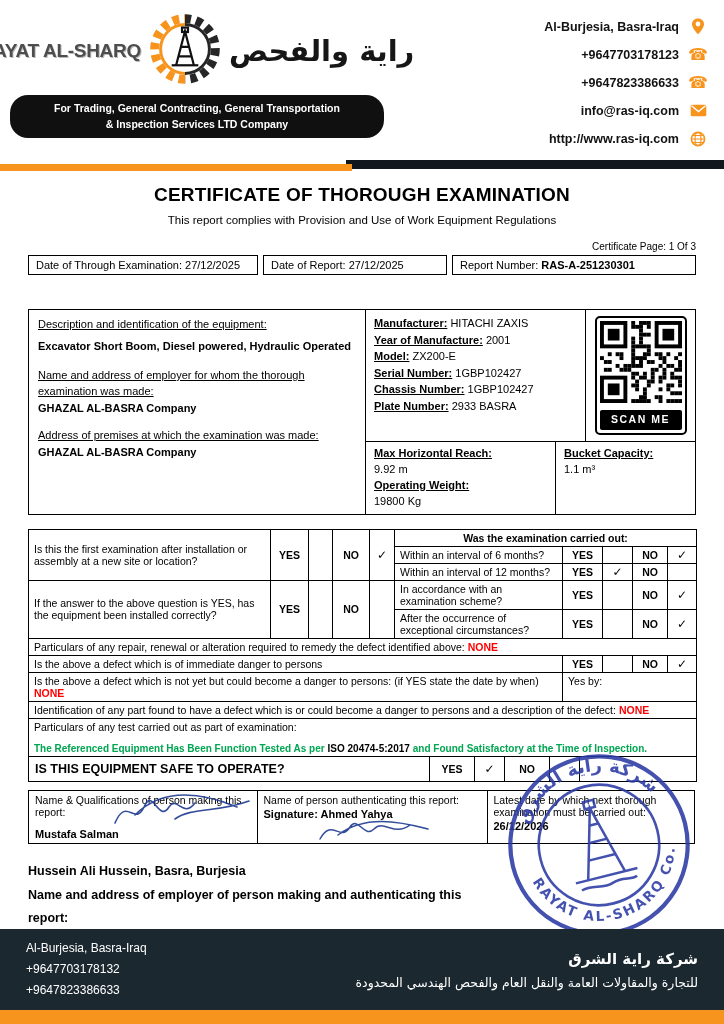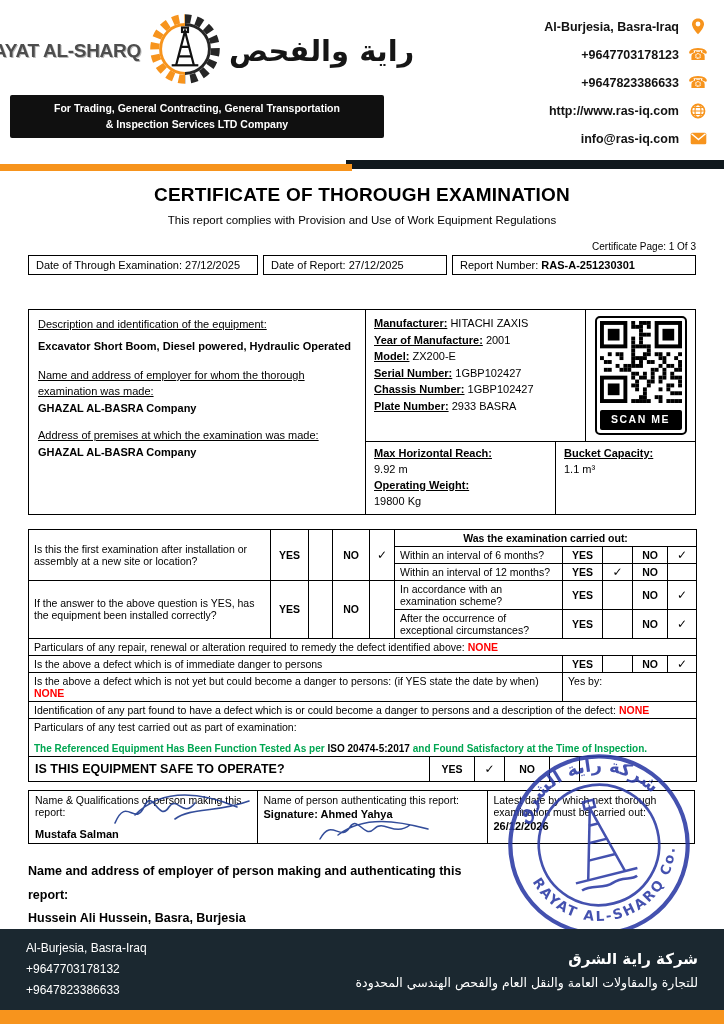--- a/index.html
+++ b/index.html
@@ -11,21 +11,21 @@
   }
 
   
   .hdr { display:flex; justify-content:space-between; padding:12px 16px 0 10px; }
   .brand { width:374px; text-align:center; }
   .logo-row { display:flex; align-items:center; justify-content:center; gap:7px; }
   .company-en { font-size:19px; font-weight:bold; color:#4d4d4d; white-space:nowrap;
                 text-shadow:1px 1px 0 #b9b9b9; letter-spacing:-0.3px; }
   .company-ar { font-size:29px; font-weight:bold; color:#161616; white-space:nowrap;
                 font-family:"DejaVu Sans",sans-serif; }
-  .tagline { background:#101010; color:#fff; border-radius:2px; padding:5px 8px;
+  .tagline { background:#101010; color:#fff; border-radius:18px; padding:5px 8px;
              font-size:10.5px; font-weight:bold; margin-top:5px; line-height:1.55; }
   .contacts { display:flex; flex-direction:column; gap:3px; width:248px; padding-top:2px; }
   .contact { display:flex; align-items:center; justify-content:flex-end; gap:9px;
              height:25px; font-size:12.5px; font-weight:bold; color:#121212; }
   .cicon { width:20px; display:flex; justify-content:center; align-items:center; }
   .phone-glyph { color:#f7941d; font-size:16px; line-height:1; }
 
   .bars { position:relative; height:18px; margin-top:6px; }
   .bar-dark { position:absolute; left:346px; right:0; top:3px; height:9px; background:#10181d; }
   .bar-orange { position:absolute; left:0; width:352px; top:7px; height:7px; background:#f7941d; }
@@ -165,35 +165,35 @@
       </div>
       <div class="contact">
         <span>+9647703178123</span>
         <span class="cicon phone-glyph">☎</span>
       </div>
       <div class="contact">
         <span>+9647823386633</span>
         <span class="cicon phone-glyph">☎</span>
       </div>
       <div class="contact">
+        <span>info@ras-iq.com</span>
+        <span class="cicon">
+          <svg width="17" height="13" viewBox="0 0 17 13">
+              <rect x="0.7" y="0.7" width="15.6" height="11.6" rx="1.5" fill="#f7941d"></rect>
+              <path d="M1.5 1.8 L8.5 7.5 L15.5 1.8" fill="none" stroke="#fff" stroke-width="1.4"></path>
+            </svg>
+        </span>
+      </div>
+      <div class="contact">
         <span>http://www.ras-iq.com</span>
         <span class="cicon">
           <svg width="16" height="16" viewBox="0 0 16 16">
               <circle cx="8" cy="8" r="6.6" fill="none" stroke="#f7941d" stroke-width="1.6"></circle>
               <ellipse cx="8" cy="8" rx="3" ry="6.6" fill="none" stroke="#f7941d" stroke-width="1.2"></ellipse>
               <path d="M1.5 8 H14.5 M2.6 4.5 H13.4 M2.6 11.5 H13.4" stroke="#f7941d" stroke-width="1.2"></path>
-            </svg>
-        </span>
-      </div>
-      <div class="contact">
-        <span>info@ras-iq.com</span>
-        <span class="cicon">
-          <svg width="17" height="13" viewBox="0 0 17 13">
-              <rect x="0.7" y="0.7" width="15.6" height="11.6" rx="1.5" fill="#f7941d"></rect>
-              <path d="M1.5 1.8 L8.5 7.5 L15.5 1.8" fill="none" stroke="#fff" stroke-width="1.4"></path>
             </svg>
         </span>
       </div>
     </div>
   </div>
 
   <div class="bars">
     <div class="bar-dark"></div>
     <div class="bar-orange"></div>
   </div>
@@ -514,22 +514,22 @@
         </svg>
       </span>
     </div>
     <div class="sig-cell sig-c3">
       <div>Latest date by which next thorough examination must be carried out:</div>
       <div class="sig-name">26/12/2026</div>
     </div>
   </div>
 
   <div class="employer">
+    <div>Hussein Ali Hussein, Basra, Burjesia</div>
     <div>Name and address of employer of person making and authenticating this report:</div>
-    <div>Hussein Ali Hussein, Basra, Burjesia</div>
   </div>
 
   <div class="stamp">
     <svg width="190" height="190" viewBox="0 0 180 180">
       <circle cx="90" cy="90" r="84" fill="none" stroke="#2b3aa5" stroke-width="4"></circle>
       <circle cx="90" cy="90" r="57" fill="none" stroke="#2b3aa5" stroke-width="2.5"></circle>
       <defs>
         <path id="arcTop" d="M 20,90 A 70,70 0 0 1 160,90"></path>
         <path id="arcBot" d="M 18,90 A 72,72 0 0 0 162,90"></path>
       </defs>

